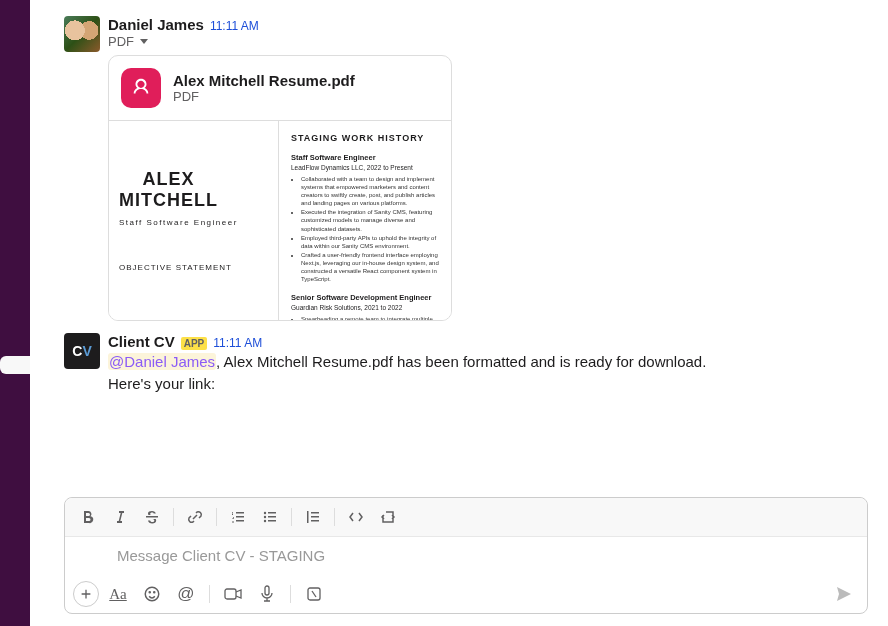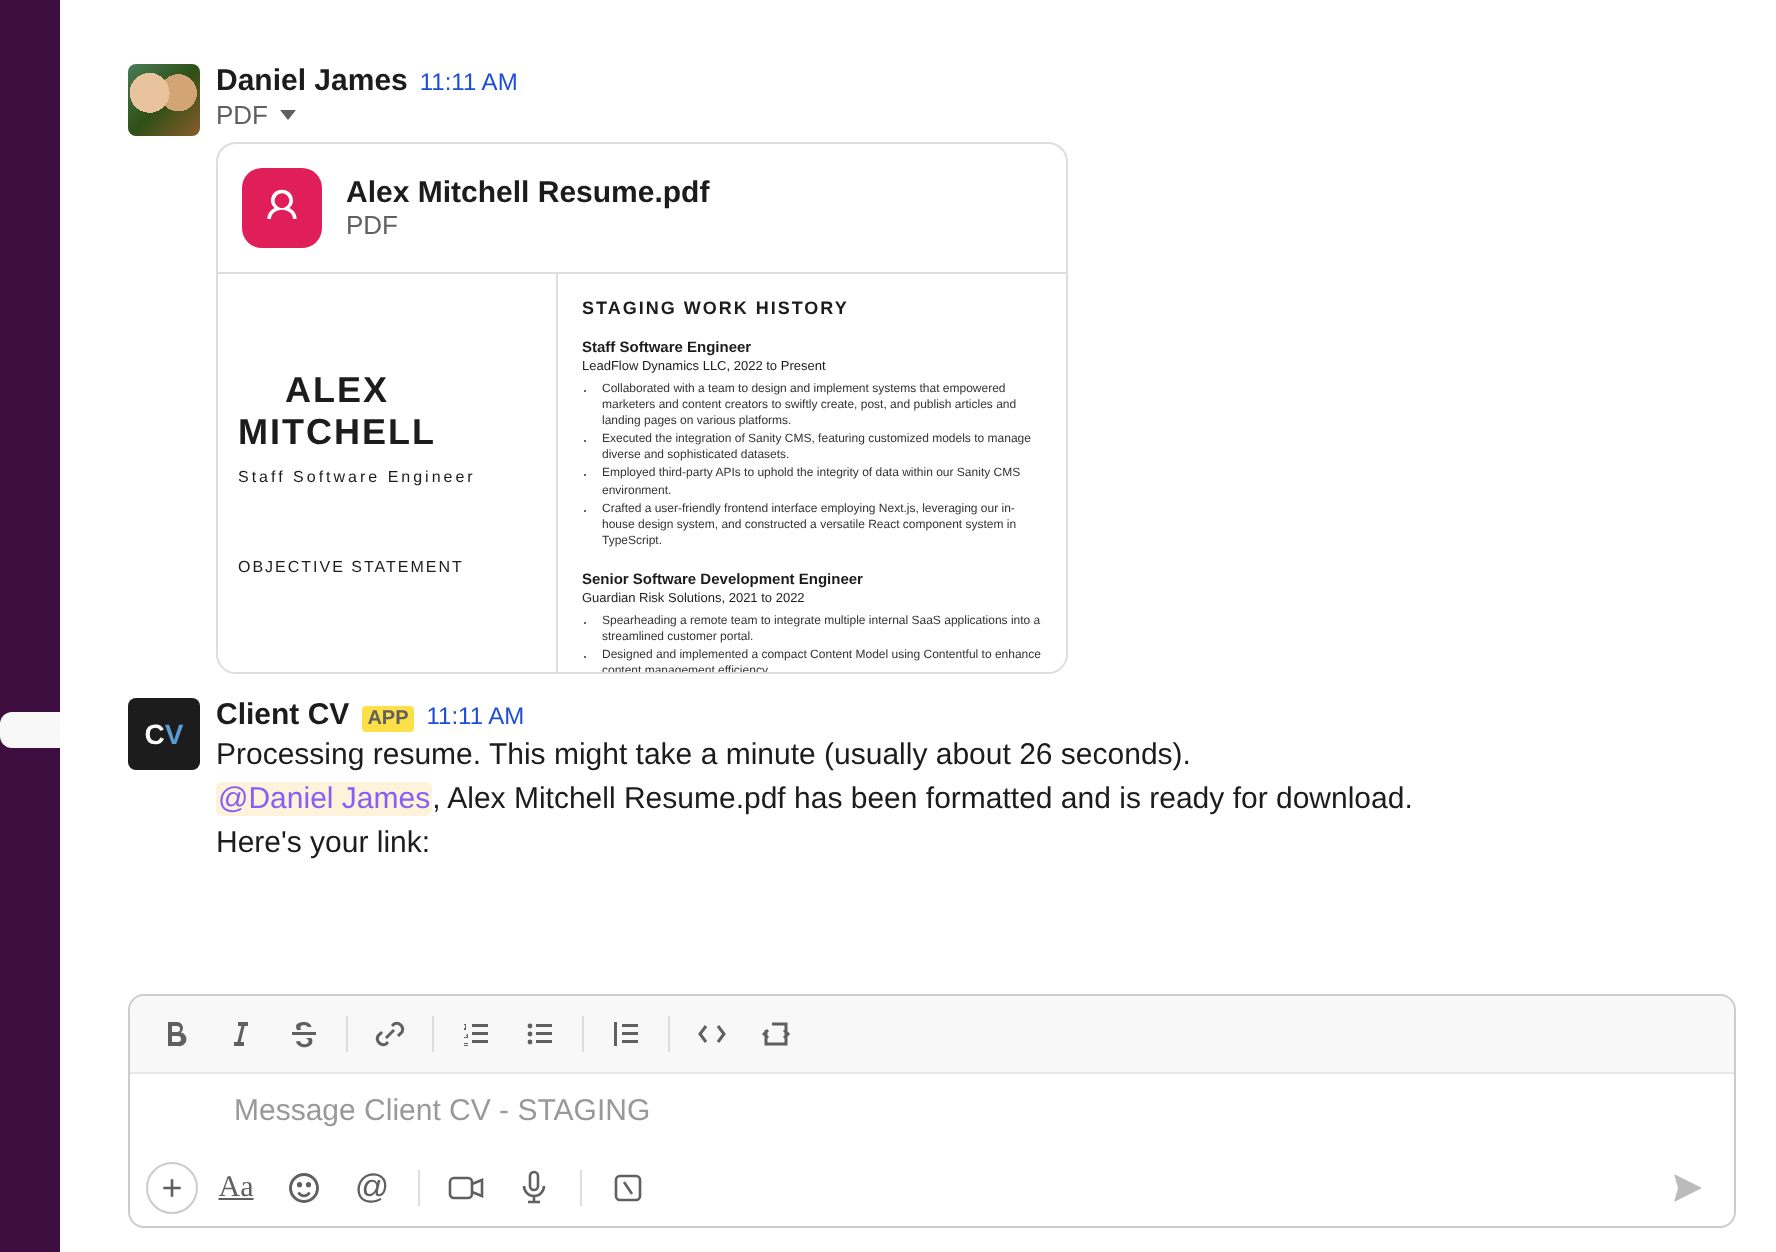--- a/index.html
+++ b/index.html
@@ -1,35 +1,35 @@
 <!DOCTYPE html>
 <html><head>
 <meta charset="utf-8">
 <style>
 * { box-sizing: border-box; margin: 0; padding: 0; }
 body { font-family: -apple-system, BlinkMacSystemFont, "Segoe UI", Helvetica, Arial, sans-serif; font-size: 15px; color: #1d1c1d; background: #fff; width: 888px; height: 626px; overflow: hidden; display: flex; }
 .left-rail { width: 30px; background: #3f0e40; height: 100%; position: relative; }
 .rail-tab { position: absolute; left: 0; top: 356px; width: 30px; height: 18px; background: #f8f8f8; border-radius: 6px 0 0 6px; }
 .main { flex: 1; display: flex; flex-direction: column; padding-left: 34px; }
-.messages { flex: 1; overflow-y: auto; padding-top: 28px; }
+.messages { flex: 1; overflow-y: auto; padding-top: 12px; }
 .msg { display: flex; padding: 4px 20px 8px 0; }
 .avatar { width: 36px; height: 36px; border-radius: 4px; flex-shrink: 0; margin-right: 8px; }
 .avatar-user { background: linear-gradient(135deg, #4a7c59 0%, #2d5016 50%, #8b5a2b 100%); position: relative; overflow: hidden; }
 .avatar-user::after { content: ''; position: absolute; inset: 0; background: radial-gradient(circle at 30% 40%, #e8c39e 30%, transparent 30%), radial-gradient(circle at 70% 40%, #d4a574 28%, transparent 28%); }
 .avatar-app { background: #1d1c1d; color: #fff; display: flex; align-items: center; justify-content: center; font-weight: 700; font-size: 14px; }
 .avatar-app span:first-child { color: #fff; }
 .avatar-app span:last-child { color: #5b9bd5; }
 .msg-body { flex: 1; min-width: 0; }
 .msg-head { display: flex; align-items: baseline; gap: 6px; margin-bottom: 1px; }
 .author { font-weight: 900; font-size: 15px; }
 .app-badge { background: #fde047; color: #616061; font-size: 10px; font-weight: 700; padding: 1px 3px; border-radius: 2px; }
 .ts { font-size: 12px; color: #1d4ed8; }
 .file-sub { display: flex; align-items: center; gap: 6px; font-size: 13px; color: #616061; margin-bottom: 6px; }
 .caret { width: 0; height: 0; border-left: 4px solid transparent; border-right: 4px solid transparent; border-top: 5px solid #616061; }
-.file-card { border: 1px solid #ddd; border-radius: 10px; width: 426px; overflow: hidden; }
+.file-card { border: 1px solid #ddd; border-radius: 10px; width: 344px; overflow: hidden; }
 .file-head { display: flex; align-items: center; padding: 12px; gap: 12px; }
 .pdf-icon { width: 40px; height: 40px; background: #e01e5a; border-radius: 10px; display: flex; align-items: center; justify-content: center; }
 .pdf-icon svg { width: 22px; height: 22px; fill: #fff; }
 .file-name { font-weight: 700; font-size: 15px; }
 .file-type { font-size: 13px; color: #616061; }
 .preview { display: flex; border-top: 1px solid #ddd; background: #fff; height: 200px; }
 .preview-left { width: 170px; border-right: 1px solid #ddd; display: flex; flex-direction: column; align-items: flex-start; justify-content: center; padding: 10px; }
 .preview-name { font-weight: 900; font-size: 18px; text-align: center; letter-spacing: 1px; line-height: 1.15; }
 .preview-title { font-size: 8px; letter-spacing: 1.5px; margin-top: 8px; text-align: center; }
 .preview-obj { font-size: 8px; font-weight: 400; letter-spacing: 1px; margin-top: 36px; }
@@ -123,21 +123,20 @@
         <span>C</span>
           <span>V</span>
       </div>
       <div class="msg-body">
         <div class="msg-head">
           <span class="author">Client CV</span>
           <span class="app-badge">APP</span>
           <span class="ts">11:11 AM</span>
         </div>
         <div class="msg-text">
-          <div>Processing resume. This might take a minute (usually about 26 seconds).</div>
           <div>
             <span class="mention">@Daniel James</span><span>, Alex Mitchell Resume.pdf has been formatted and is ready for download.</span>
           </div>
           <div>Here's your link:</div>
         </div>
       </div>
     </div>
 
   </div>
 

